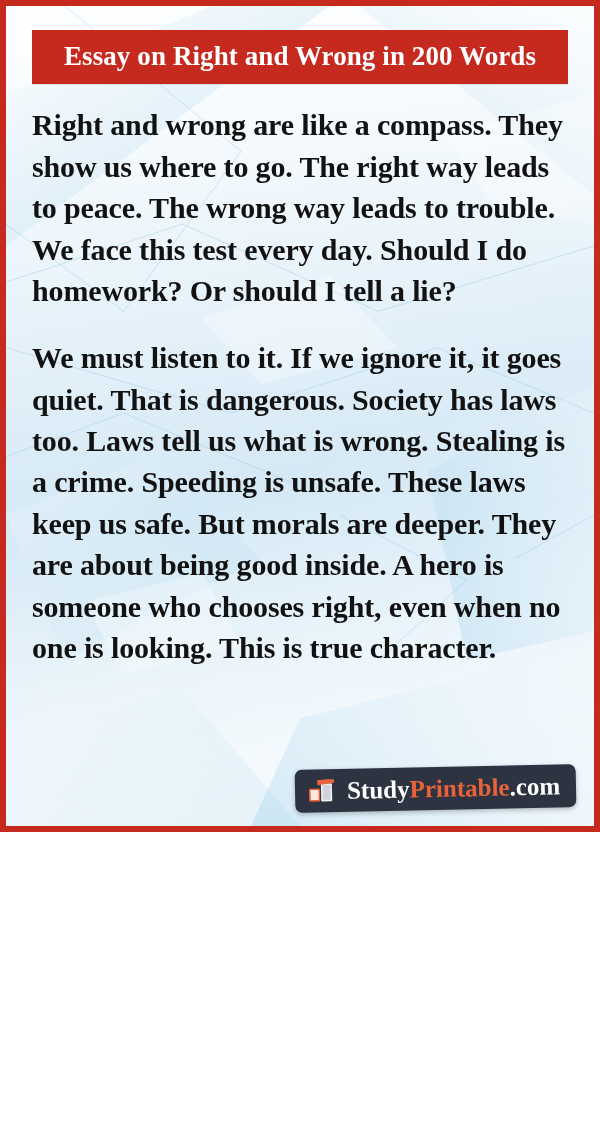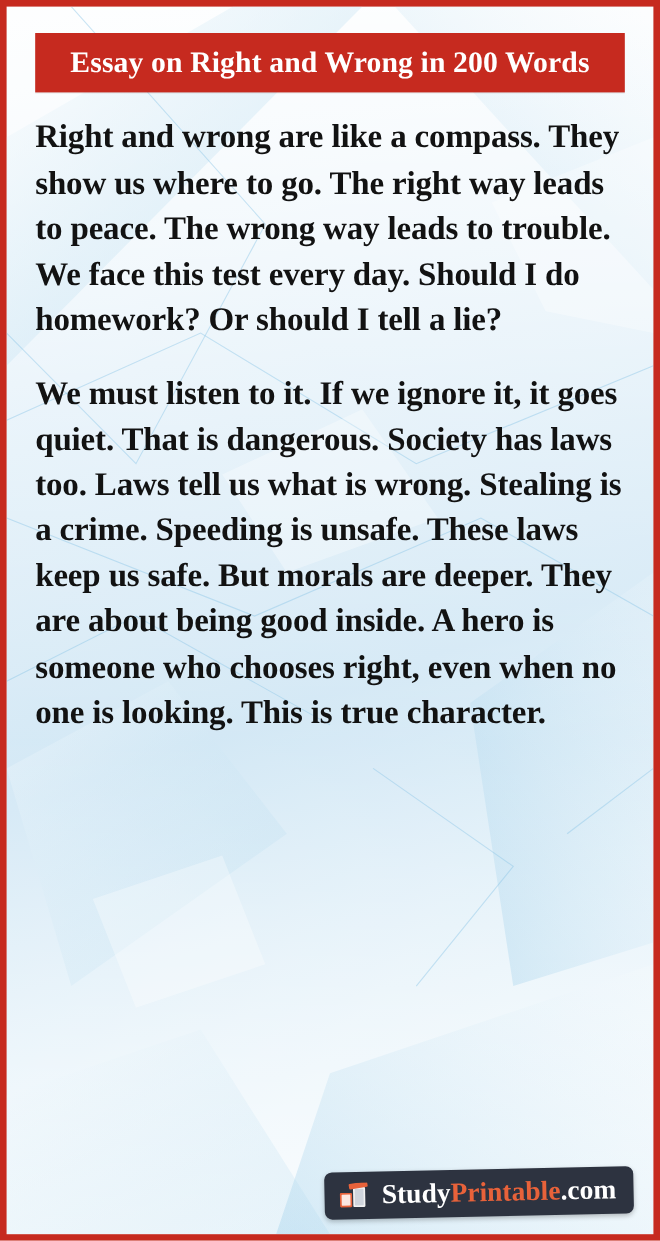--- a/index.html
+++ b/index.html
@@ -10,21 +10,21 @@
     width: 600px;
     height: 1128px;
     font-family: "Liberation Serif", serif;
     background: #ffffff;
     overflow: hidden;
   }
 
   .poster {
     position: relative;
     width: 600px;
-    height: 1128px;
+    height: 832px;
     box-sizing: border-box;
     border: 6px solid #c62a1f;
     background:
       linear-gradient(180deg, rgba(255,255,255,0.92) 0%, rgba(255,255,255,0.55) 35%, rgba(255,255,255,0.35) 60%, rgba(255,255,255,0.75) 100%),
       linear-gradient(160deg, #eaf4fb 0%, #cfe6f5 28%, #bcdcf0 55%, #d9ecf7 78%, #eef7fc 100%);
     overflow: hidden;
   }
 
   
   .bg-shapes {

